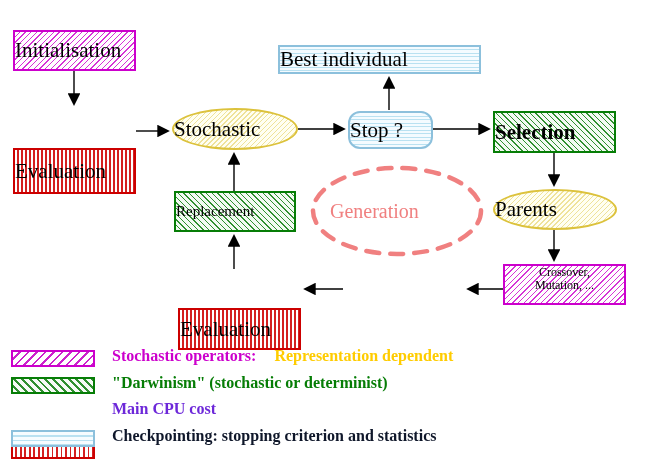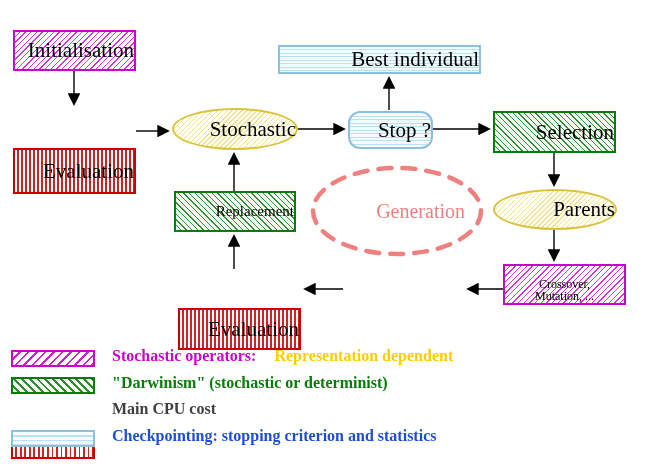--- a/index.html
+++ b/index.html
@@ -1,19 +1,19 @@
 <!DOCTYPE html>
 <html><head>
 <meta charset="utf-8">
 <style>
   html,body{margin:0;padding:0;background:#ffffff;}
   .stage{position:relative;width:670px;height:465px;background:#ffffff;overflow:hidden;
          font-family:"Liberation Serif","DejaVu Serif",serif;}
   .wires{position:absolute;left:0;top:0;width:670px;height:465px;z-index:1;}
-  .node{position:absolute;box-sizing:border-box;display:flex;align-items:center;justify-content:flex-end;
+  .node{position:absolute;box-sizing:border-box;display:flex;align-items:center;justify-content:flex-start;
         color:#000;z-index:2;text-align:center;line-height:1.05;}
   
   .hatch-magenta{border:2px solid #cc00cc;
     background:repeating-linear-gradient(135deg,#ffffff 0,#ffffff 3px,#d633d6 3px,#d633d6 4px);}
   .hatch-green{border:2px solid #067d06;
     background:repeating-linear-gradient(45deg,#f3faf3 0,#f3faf3 3px,#2f8f2f 3px,#2f8f2f 4px);}
   .stripe-red{border:2px solid #cc0000;
     background:repeating-linear-gradient(90deg,#ffffff 0,#ffffff 2.5px,#d42020 2.5px,#d42020 4px);margin-top:39px;}
   .stripe-cyan{border:2px solid #8cc0dc;
     background:repeating-linear-gradient(180deg,#f4fbff 0,#f4fbff 2.5px,#b9e1f1 2.5px,#b9e1f1 3.5px);}
@@ -22,40 +22,40 @@
   .rounded{border-radius:12px;}
   .fs-big{font-size:21px;}
   .fs-mid{font-size:15px;}
   .fs-small{font-size:12px;}
   
   .n-init{left:13px;top:30px;width:123px;height:41px;}
   .n-eval-top{left:13px;top:109px;width:123px;height:46px;}
   .n-pop{left:172px;top:108px;width:126px;height:42px;}
   .n-best{left:278px;top:45px;width:203px;height:29px;}
   .n-stop{left:348px;top:111px;width:85px;height:38px;}
-  .n-sel{left:493px;top:111px;width:123px;height:42px;}
+  .n-sel{left:493px;top:111px;width:123px;height:42px;font-weight:bold;}
   .n-par{left:493px;top:189px;width:124px;height:41px;}
   .n-cross{left:503px;top:264px;width:123px;height:41px;flex-direction:column;}
   .n-off{left:343px;top:269px;width:121px;height:42px;}
   .n-eval-bot{left:178px;top:269px;width:123px;height:42px;}
   .n-repl{left:174px;top:191px;width:122px;height:41px;}
   .n-gen{left:330px;top:197px;width:135px;height:28px;color:#f08080;font-size:20px;
          border:none;background:none;z-index:2;}
   
   .sw{position:absolute;left:11px;width:84px;height:17px;box-sizing:border-box;z-index:2;}
   .sw-magenta{background:repeating-linear-gradient(135deg,#ffffff 0,#ffffff 4px,#cc22cc 4px,#cc22cc 6px);}
   .sw-green{background:repeating-linear-gradient(45deg,#f6fbf6 0,#f6fbf6 3.5px,#2f8f2f 3.5px,#2f8f2f 5.5px);}
   .sw-red{background:repeating-linear-gradient(90deg,#ffffff 0,#ffffff 2.5px,#d42020 2.5px,#d42020 4.5px);}
   .sw-cyan{background:repeating-linear-gradient(180deg,#f6fcff 0,#f6fcff 3px,#b9e1f1 3px,#b9e1f1 4.5px);}
   .legend-text{position:absolute;left:112px;font-weight:bold;font-size:16px;white-space:nowrap;z-index:2;}
   .t-magenta{color:#cc00cc;}
   .t-gold{color:#ffcc00;margin-left:6px;}
   .t-green{color:#067d06;}
-  .t-red{color:#404040;}
-  .t-blue{color:#1d4ed8;}
+  .t-red{color:#6d28d9;}
+  .t-blue{color:#0f172a;}
   .gap{display:inline-block;width:12px;}
 </style>
 </head>
 <body>
 
 <div class="stage">
 
   <svg class="wires" viewBox="0 0 670 465" xmlns="http://www.w3.org/2000/svg">
     <defs>
       <marker id="arr" viewBox="0 0 10 10" refX="8.5" refY="5" markerWidth="10" markerHeight="9" orient="auto">

